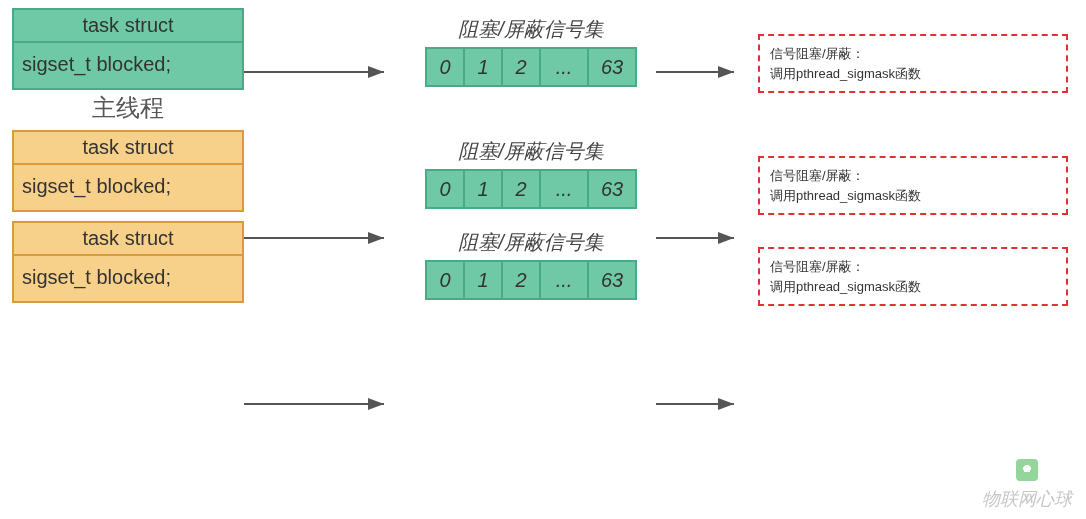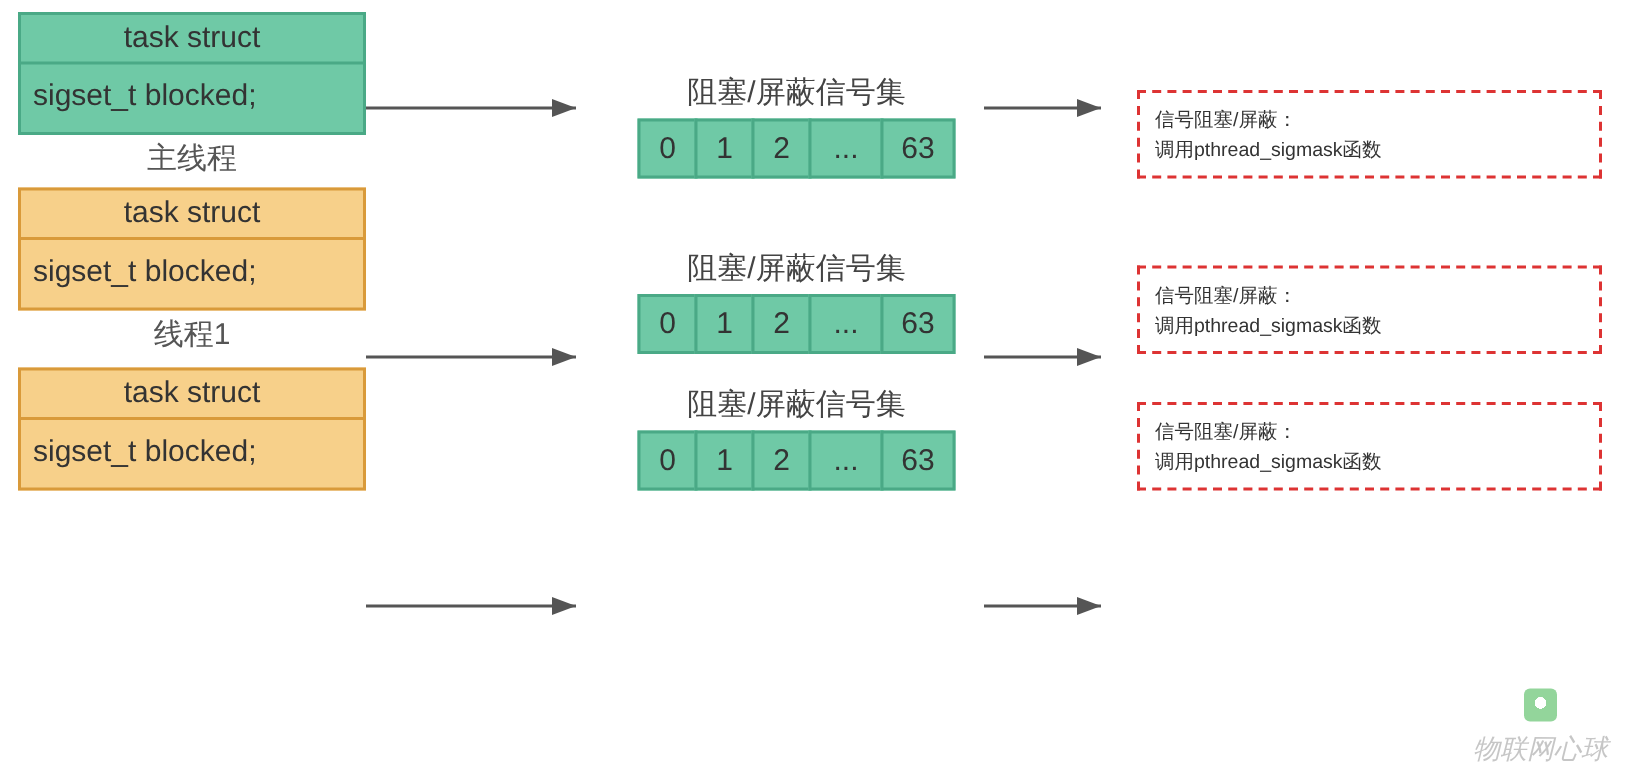--- a/index.html
+++ b/index.html
@@ -8,21 +8,21 @@
     padding: 8px 12px;
     width: 1086px;
     height: 519px;
     font-family: "Microsoft YaHei", "PingFang SC", sans-serif;
     color: #333;
     background: #fff;
     position: relative;
   }
   .row {
     display: flex;
-    align-items: flex-end;
+    align-items: flex-start;
     margin-bottom: 6px;
   }
   .struct-box {
     width: 232px;
     border: 2px solid;
     display: flex;
     flex-direction: column;
   }
   .struct-box.green { border-color: #4aa986; background: #6fc9a6; }
   .struct-box.orange { border-color: #d99a3a; background: #f7d08a; }
@@ -34,31 +34,32 @@
   }
   .struct-box.green .struct-header { border-color: #4aa986; }
   .struct-box.orange .struct-header { border-color: #d99a3a; }
   .struct-field {
     padding: 10px 8px 12px 8px;
     font-size: 20px;
   }
   .thread-label {
     width: 232px;
     text-align: center;
-    font-size: 20px;
+    font-size: 24px;
     color: #555;
     margin-top: 2px;
   }
   .col-left { width: 232px; display: flex; flex-direction: column; }
   .col-mid {
     display: flex;
     flex-direction: column;
     align-items: center;
     margin-left: 150px;
     width: 274px;
+    font-style: italic;
   }
   .sigset-label { font-size: 20px; color: #444; margin-top: 8px; margin-bottom: 4px; }
   .bitset {
     display: flex;
   }
   .bitcell {
     width: 40px;
     height: 40px;
     border: 2px solid #4aa986;
     background: #6fc9a6;
@@ -137,21 +138,20 @@
     <div>调用pthread_sigmask函数</div>
   </div>
 </div>
 
 <div class="row">
   <div class="col-left">
     <div class="struct-box orange">
       <div class="struct-header">task struct</div>
       <div class="struct-field">sigset_t blocked;</div>
     </div>
-    <div class="thread-label">线程1</div>
   </div>
   <div class="col-mid">
     <div class="sigset-label">阻塞/屏蔽信号集</div>
     <div class="bitset">
       <div class="bitcell">0</div>
       <div class="bitcell">1</div>
       <div class="bitcell">2</div>
       <div class="bitcell wide">...</div>
       <div class="bitcell wide">63</div>
     </div>

